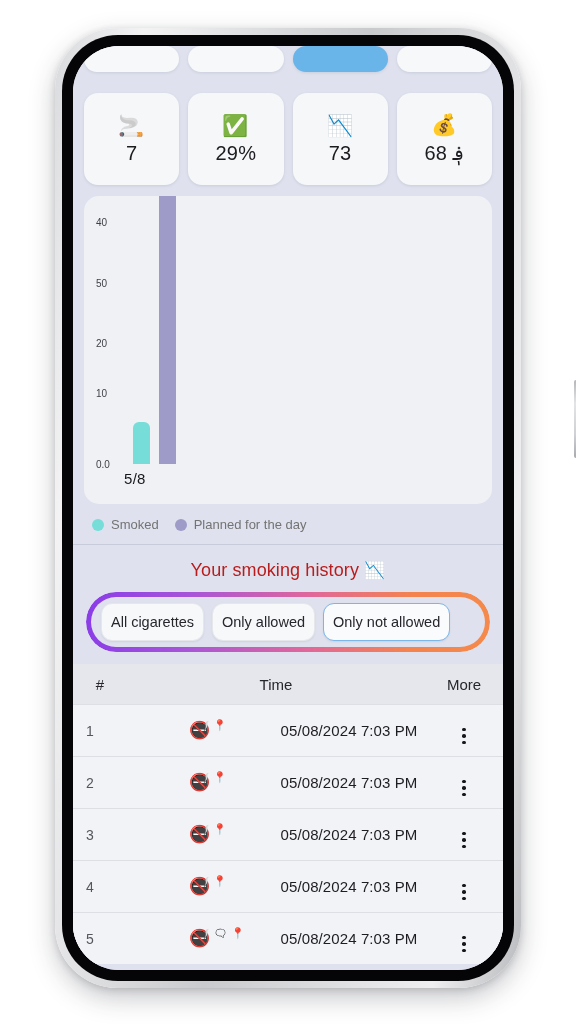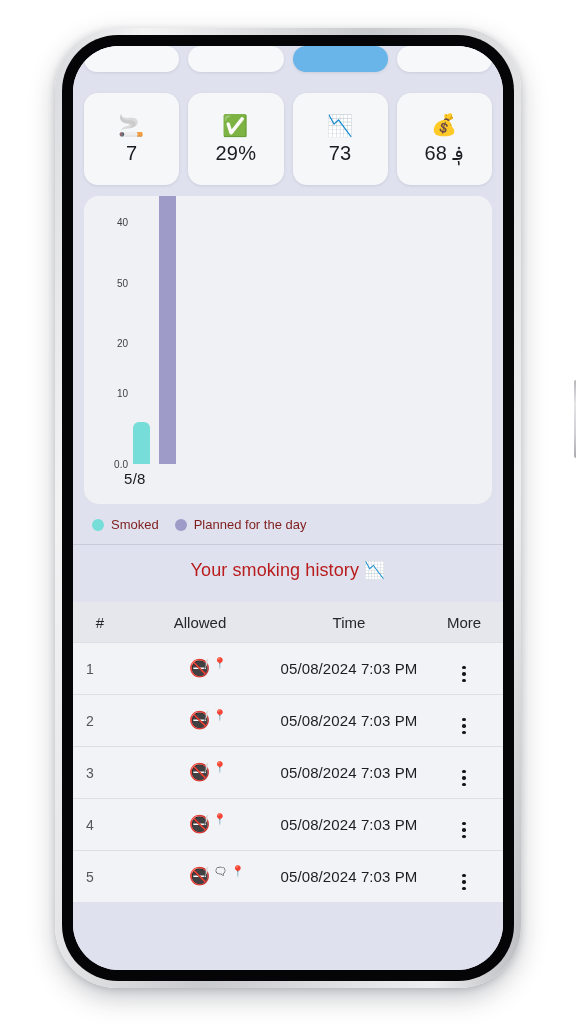--- a/index.html
+++ b/index.html
@@ -135,21 +135,21 @@
     overflow: hidden;
   }
   #chart-plot {
     position: absolute;
     left: 0; top: 0; right: 0; bottom: 0;
   }
   .y-tick {
     position: absolute;
     left: 12px;
     width: 32px;
-    text-align: right;
+    text-align: left;
     font-size: 10px;
     color: #3e3e46;
     transform: translateY(-50%);
   }
   .bar {
     position: absolute;
     border-radius: 6px 6px 0 0;
     bottom: 0;
   }
   #bar-smoked   { background: #76ddd8; }
@@ -173,21 +173,21 @@
     align-items: center;
     gap: 7px;
   }
   .legend-dot {
     width: 12px;
     height: 12px;
     border-radius: 50%;
   }
   .legend-label {
     font-size: 13px;
-    color: #7f1d1d;
+    color: #737373;
   }
 
   
   #history-divider {
     height: 1px;
     background: rgba(120,124,150,0.22);
     margin: 0 -11px 0 -11px;
   }
   #history-title {
     text-align: center;
@@ -373,25 +373,32 @@
               </div>
             </div>
 
           <div id="history-divider"></div>
 
           <div id="history-title">
             <span>Your smoking history</span>
             <span class="title-emoji">📉</span>
           </div>
 
+          <div id="filter-wrap">
+            <div id="annotation-ring"></div>
+            <div id="filter-row">
+                <button class="filter-btn">All cigarettes</button>
+                <button class="filter-btn">Only allowed</button>
+                <button class="filter-btn selected">Only not allowed</button>
+              </div>
+          </div>
 
           <div id="table">
             <div id="table-head">
               <div class="col-num">#</div>
-              <div class="col-allow">Allowed</div>
               <div class="col-time">Time</div>
               <div class="col-more">More</div>
             </div>
             <div id="table-body">
                 <div class="table-row">
                   <div class="col-num">1</div>
                   <div class="col-allow"><span class="allowed-cell">
                       <span class="cig-icon">🚭</span>
                       <span class="badges">
                         <span class="badge">📍</span>

